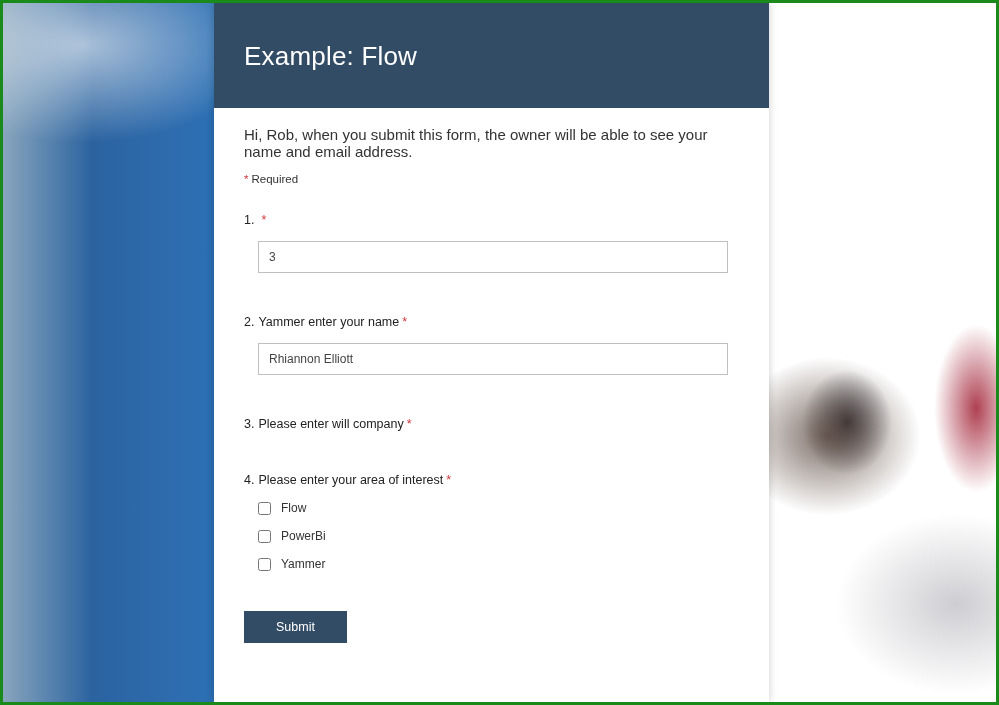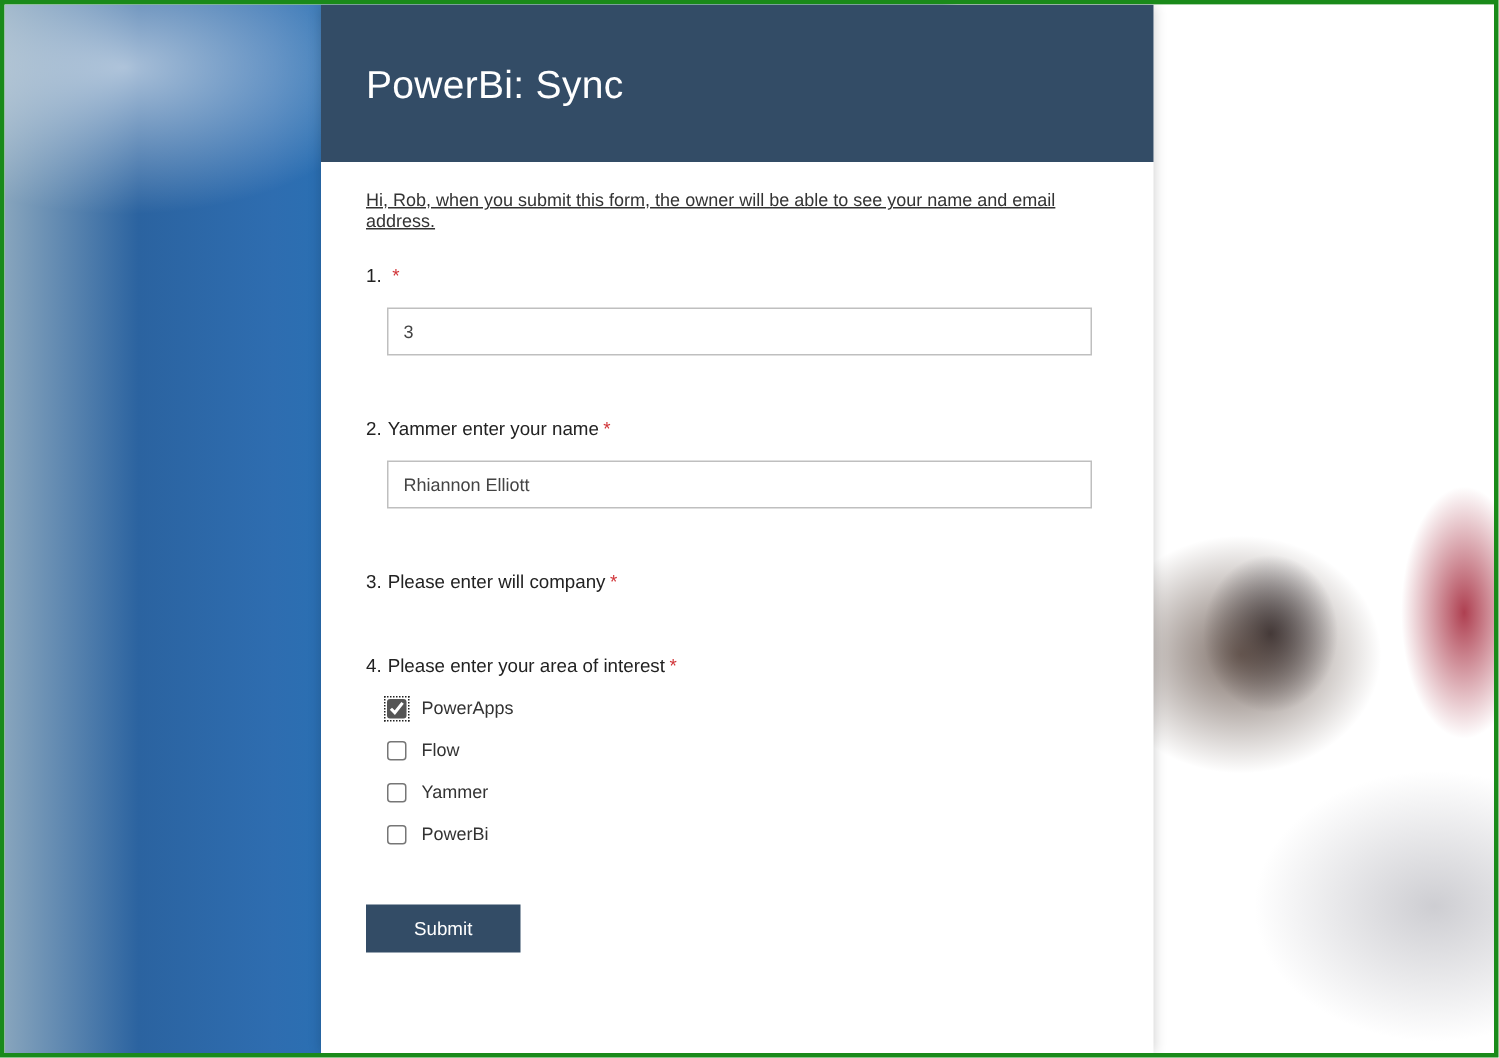--- a/index.html
+++ b/index.html
@@ -49,24 +49,23 @@
     }
     .form-header h1 {
       font-weight: 300;
       font-size: 26px;
       letter-spacing: 0.2px;
     }
     .form-body {
       padding: 18px 30px 20px 30px;
     }
     .greeting {
-      font-size: 12px;
+      font-size: 15px;
       color: #333;
-      margin-bottom: 23px;
-      text-decoration: underline;
+      margin-bottom: 13px;
     }
     .required-note {
       font-size: 11.5px;
       margin-bottom: 28px;
     }
     .required-note .asterisk,
     .q-label .asterisk {
       color: #d13438;
       margin-right: 3px;
     }
@@ -125,27 +124,30 @@
     }
   </style>
 </head>
 <body>
 
 <div class="bg"></div>
 
 <div class="form-card">
 
   <div class="form-header">
-    <h1>PowerBi: Sync</h1>
+    <h1>Example: Flow</h1>
   </div>
 
   <div class="form-body">
 
     <div class="greeting">Hi, Rob, when you submit this form, the owner will be able to see your name and email address.</div>
 
+    <div class="required-note">
+      <span class="asterisk">*</span><span>Required</span>
+    </div>
 
     
     <div class="question">
       <div class="q-label">
         <span class="q-num">1.</span>
         <span class="asterisk">*</span>
       </div>
       <input class="text-input" type="text" value="3" style="">
     </div>
 
@@ -169,35 +171,31 @@
     </div>
 
     
     <div class="question" style="margin-bottom:20px">
       <div class="q-label">
         <span class="q-num">4.</span>
         <span>Please enter your area of interest</span>
         <span class="asterisk">*</span>
       </div>
       <div class="options" id="q4-options">
-          <label class="option focused">
-            <input type="checkbox" checked="" style="">
-            <span>PowerApps</span>
-          </label>
           <label class="option">
             <input type="checkbox" style="">
             <span>Flow</span>
           </label>
           <label class="option">
             <input type="checkbox" style="">
-            <span>Yammer</span>
+            <span>PowerBi</span>
           </label>
           <label class="option">
             <input type="checkbox" style="">
-            <span>PowerBi</span>
+            <span>Yammer</span>
           </label>
         </div>
     </div>
 
     <button class="submit-btn">Submit</button>
 
   </div>
 </div>
 
 </body></html>

